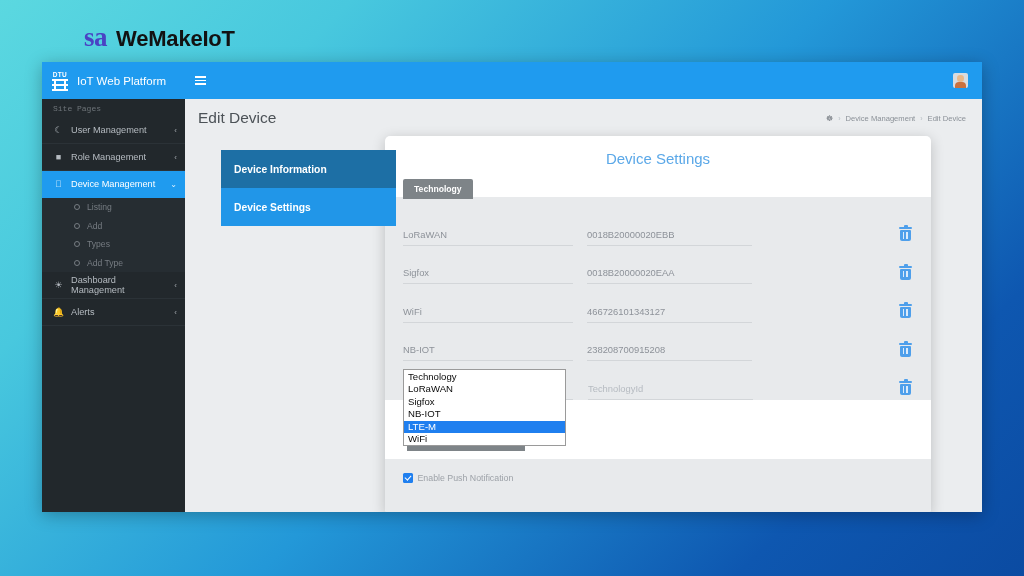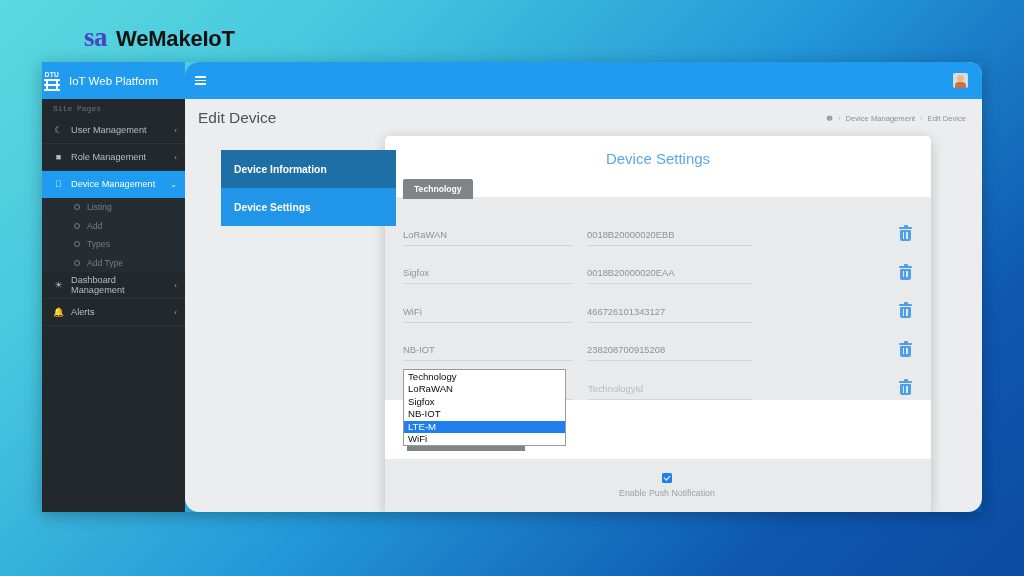--- a/index.html
+++ b/index.html
@@ -36,20 +36,21 @@
   }
 
   
   .sidebar {
     width: 143px; background: #22282C; flex-shrink: 0;
     display: flex; flex-direction: column;
   }
   .sidebar-brand {
     height: 37px; background: #1F9BEF;
     display: flex; align-items: center; gap: 7px;
+    padding-left: 8px;
   }
   .logo-mark {
     width: 20px; height: 22px; flex-shrink: 0;
     display: flex; flex-direction: column; align-items: center; justify-content: center;
   }
   .logo-dtu {
     font-size: 6.5px; font-weight: bold; color: #fff;
     letter-spacing: 0.3px; line-height: 7px;
   }
   .logo-grid { width: 16px; height: 12px; position: relative; margin-top: 1px; }
@@ -89,21 +90,21 @@
   .sub-item {
     height: 18.5px; display: flex; align-items: center; gap: 7px;
     padding-left: 32px; font-size: 8.6px; color: #767C82; cursor: pointer;
   }
   .sub-circle {
     width: 6px; height: 6px; border: 1.2px solid #767C82;
     border-radius: 50%; flex-shrink: 0; display: block;
   }
 
   
-  .main { flex: 1; background: #EBEDEF; position: relative; overflow: hidden; border-radius: 14px; }
+  .main { flex: 1; background: #EBEDEF; position: relative; overflow: hidden; }
   .topbar {
     height: 37px; background: #1F9BEF;
     display: flex; align-items: center; justify-content: space-between;
     padding: 0 14px 0 10px;
   }
   .hamburger { display: flex; flex-direction: column; gap: 2px; cursor: pointer; }
   .hamburger span { display: block; width: 11px; height: 1.6px; background: #fff; }
   .avatar {
     width: 15px; height: 15px; border-radius: 2px;
     background: #D8DCE0; position: relative; overflow: hidden;
@@ -206,21 +207,21 @@
 
   .gray-bar {
     position: absolute; left: 22px; top: 307px;
     width: 118px; height: 8px; background: #7E8488; z-index: 5;
   }
 
   .footer-zone {
     position: absolute; left: 0; bottom: 0; width: 100%;
     height: 55px; background: #E8EAEC; padding: 14px 0 0 18px;
   }
-  .chk-row { display: flex; align-items: center; gap: 5px; flex-direction: column; }
+  .chk-row { display: flex; align-items: center; gap: 5px; }
   .chk {
     width: 9.5px; height: 9.5px; background: #1F7FEF; border-radius: 1.5px;
     position: relative; flex-shrink: 0; cursor: pointer;
   }
   .chk::after {
     content: ""; position: absolute; left: 3.1px; top: 1.2px;
     width: 2.6px; height: 5.2px; border: solid #fff;
     border-width: 0 1.5px 1.5px 0; transform: rotate(42deg);
   }
   .chk-label { font-size: 8.8px; color: #9DA2A8; }

